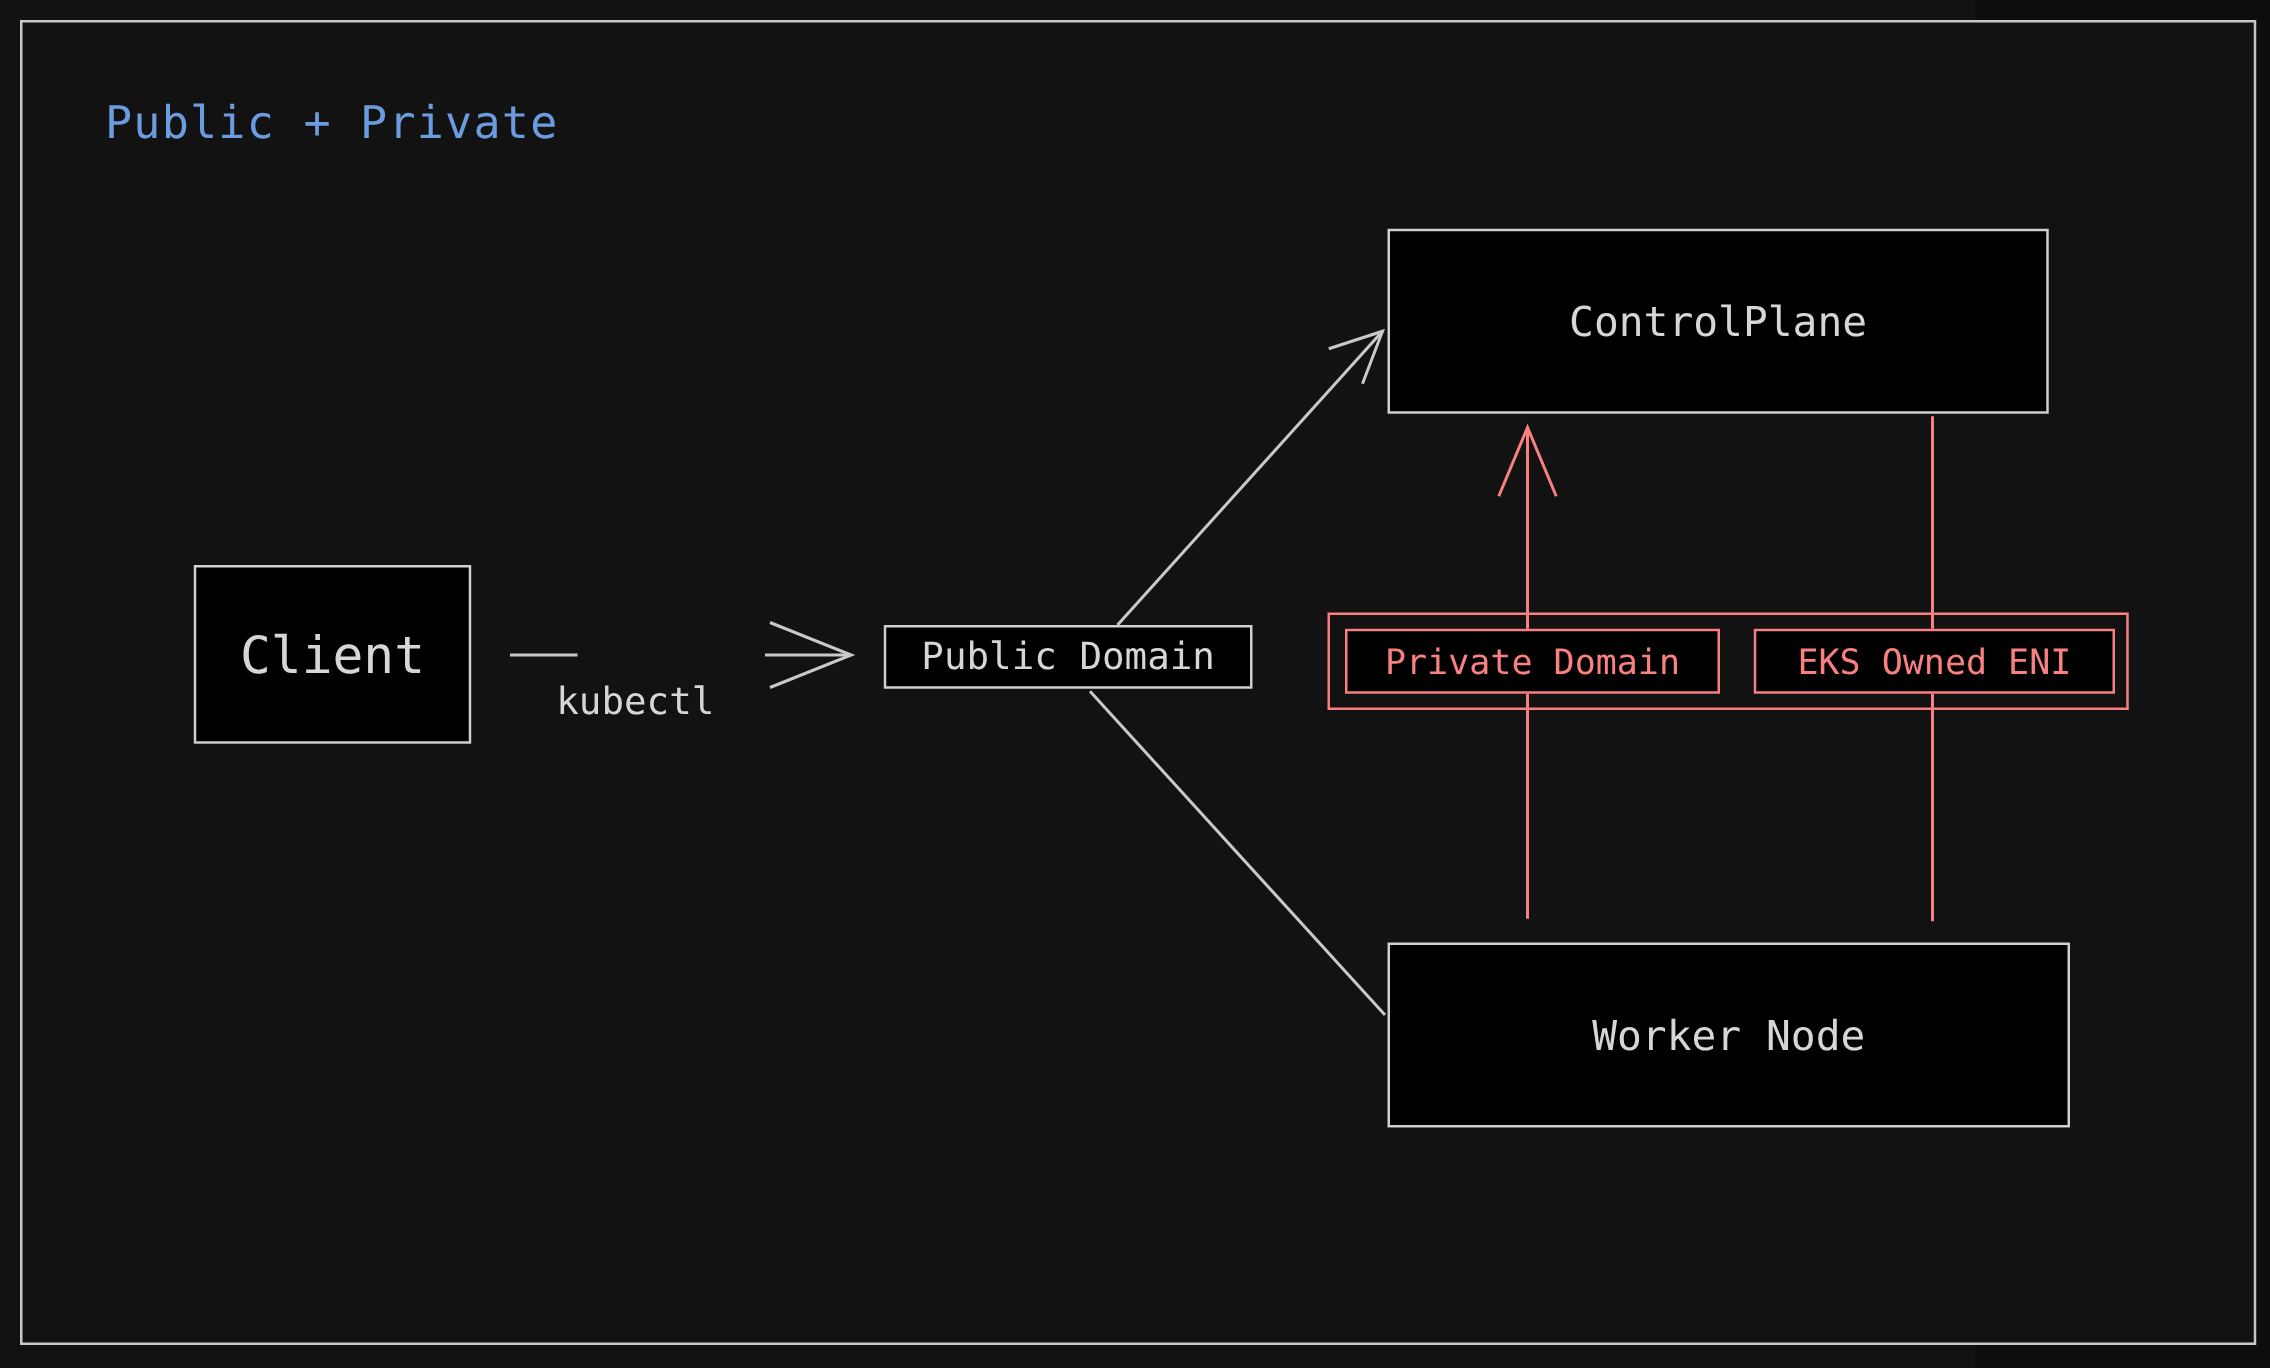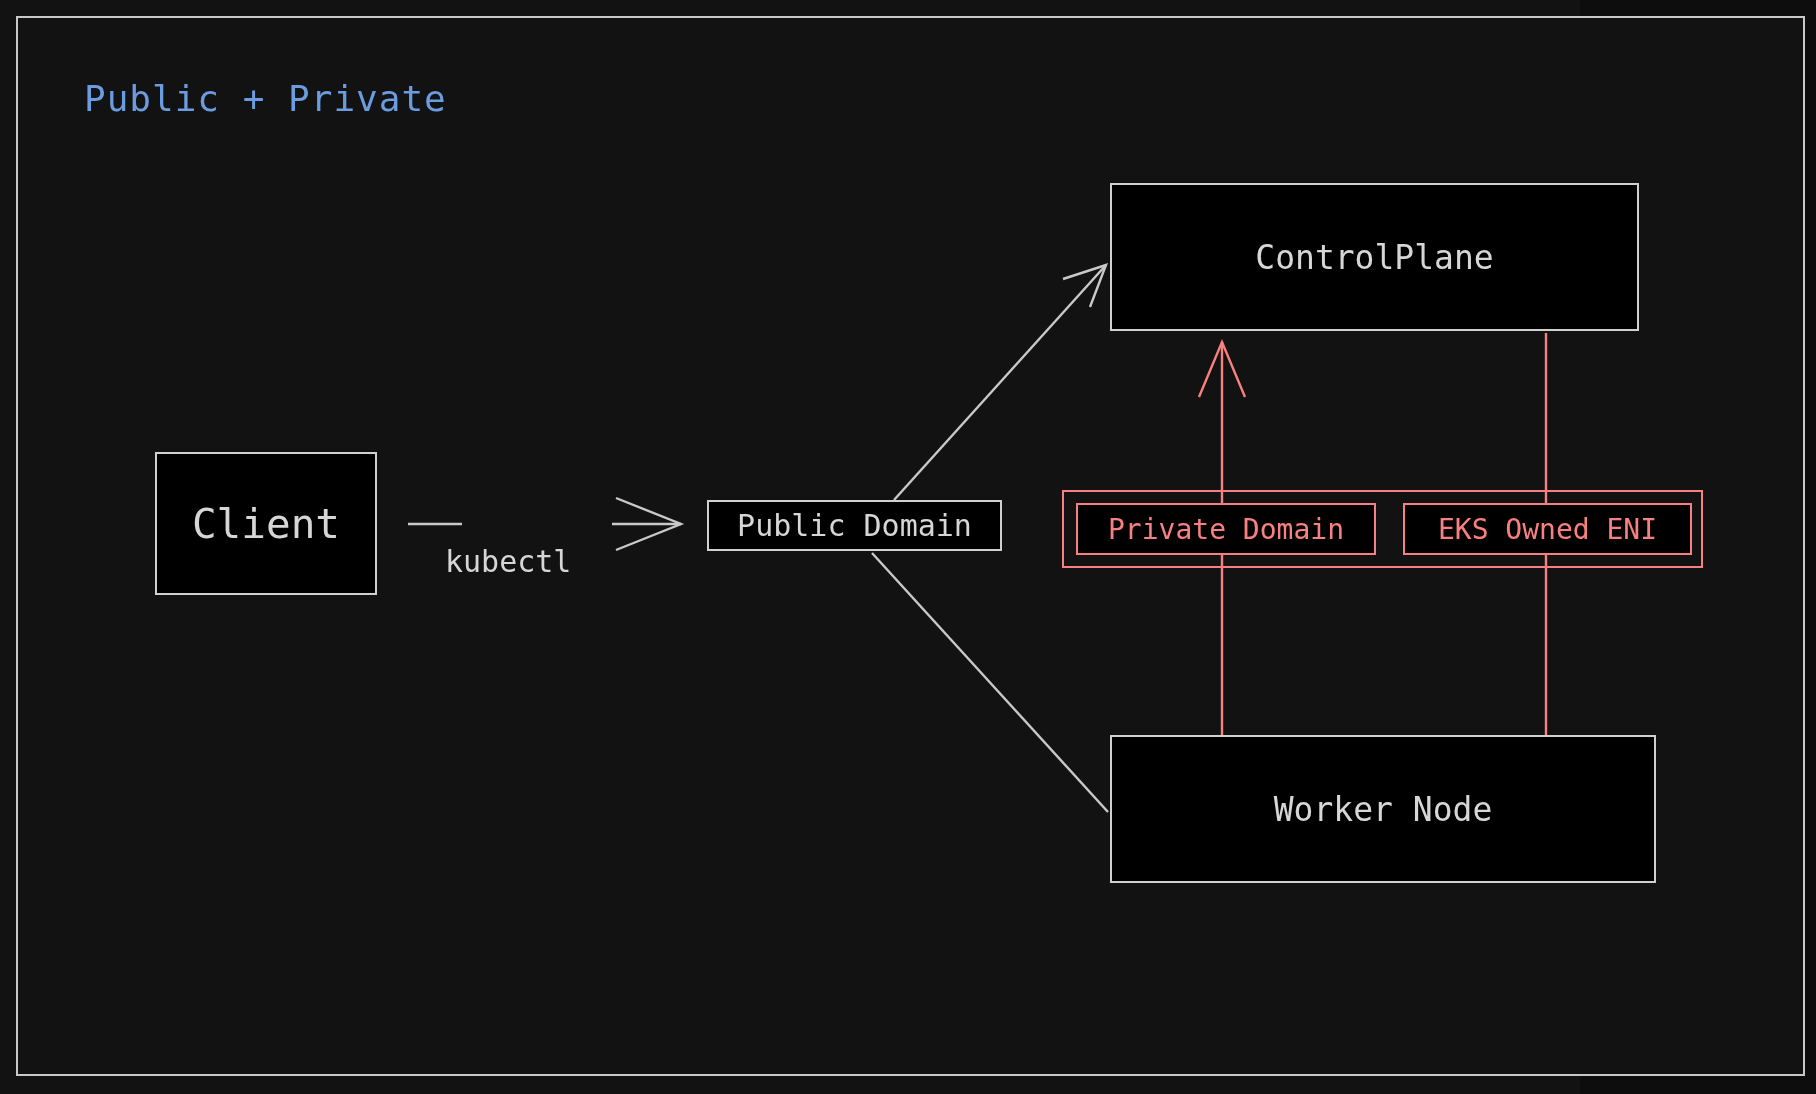--- a/index.html
+++ b/index.html
@@ -89,21 +89,21 @@
   #node-public-domain {
     left: 687px;
     top: 500px;
     width: 295px;
     height: 51px;
     font-size: 30px;
     margin-left: 20px;
   }
   #node-worker {
     left: 1110px;
-    top: 735px;
+    top: 754px;
     width: 546px;
     height: 148px;
     font-size: 33px;
   }
 
   #group-private-zone {
     left: 1062px;
     top: 490px;
     width: 641px;
     height: 78px;

